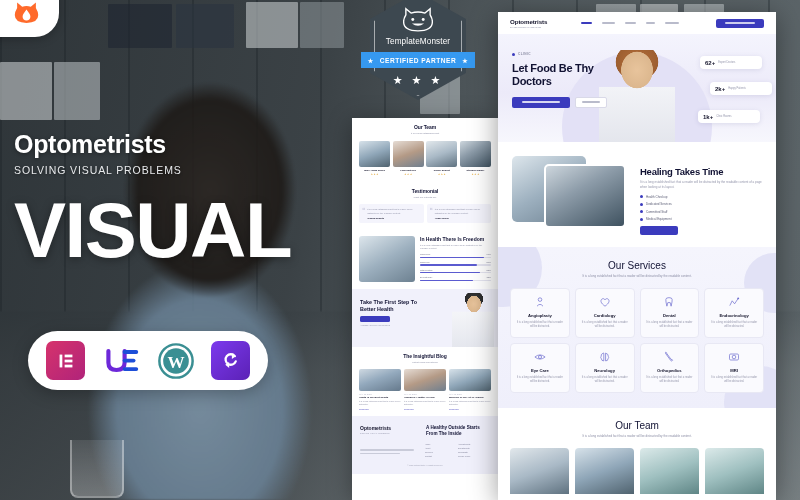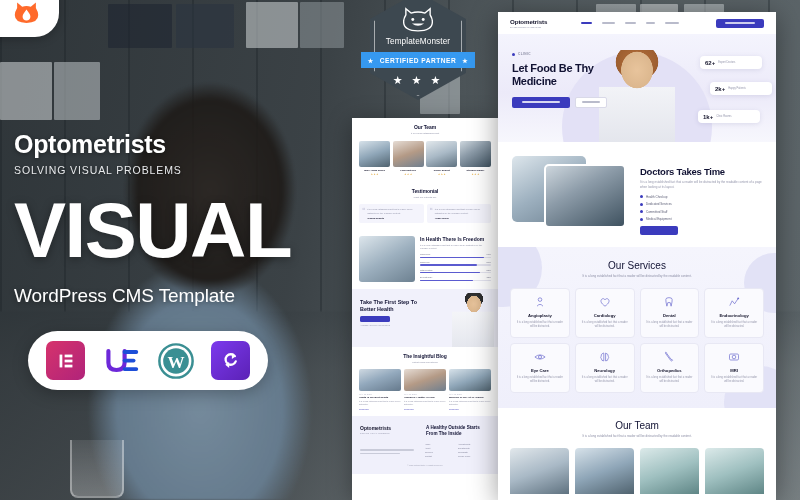--- a/index.html
+++ b/index.html
@@ -284,21 +284,20 @@
     <span>CERTIFIED PARTNER</span>
     <span class="st">★</span>
   </div>
   <div class="tm-stars">★ ★ ★</div>
 </div>
 
 <div class="hero-text">
   <div class="ht-title">Optometrists</div>
   <div class="ht-sub">SOLVING VISUAL PROBLEMS</div>
   <div class="ht-big">VISUAL</div>
-  <div class="ht-cms">WordPress CMS Template</div>
 </div>
 
 <div class="pill">
   <span class="picon" style="background:linear-gradient(135deg,#d6336c,#b0237a);">
     <svg viewBox="0 0 24 24" width="22" height="22">
       <rect x="5" y="5" width="3" height="14" fill="#fff"></rect>
       <rect x="10.5" y="5" width="8.5" height="3" fill="#fff"></rect>
       <rect x="10.5" y="10.5" width="8.5" height="3" fill="#fff"></rect>
       <rect x="10.5" y="16" width="8.5" height="3" fill="#fff"></rect>
     </svg>
@@ -512,21 +511,21 @@
   </div>
 
   <div class="hero-r">
     <div class="hero-circle"></div>
     <div class="hero-doc"></div>
     <div class="hero-copy">
       <div class="tagrow">
         <span class="tagdot"></span>
         <span class="tagtxt">CLINIC</span>
       </div>
-      <div class="hero-h">Let Food Be Thy Medicine</div>
+      <div class="hero-h">Let Food Be Thy Doctors</div>
       <div class="hero-btns">
         <div class="hb1">
             <i></i>
           </div>
         <div class="hb2">
             <i></i>
           </div>
       </div>
     </div>
     <div class="stat-chip" style="top:22px;right:14px;">
@@ -542,21 +541,21 @@
       <span class="stat-l">Clinic Rooms</span>
     </div>
   </div>
 
   <div class="heal">
     <div class="heal-imgs">
       <div class="heal-i1 pg-f"></div>
       <div class="heal-i2 pg-e"></div>
     </div>
     <div class="heal-txt">
-      <div class="heal-h">Doctors Takes Time</div>
+      <div class="heal-h">Healing Takes Time</div>
       <div style="font-size:3px;color:#9496ab;line-height:1.6;margin-top:3px;">It is a long established fact that a reader will be distracted by the readable content of a page when looking at its layout.</div>
       <div class="bullets">
         <div class="bul">
           <span class="buld"></span>
           <span style="font-size:3px;color:#5c5e76;">Health Checkup</span>
         </div>
         <div class="bul">
           <span class="buld"></span>
           <span style="font-size:3px;color:#5c5e76;">Dedicated Services</span>
         </div>

